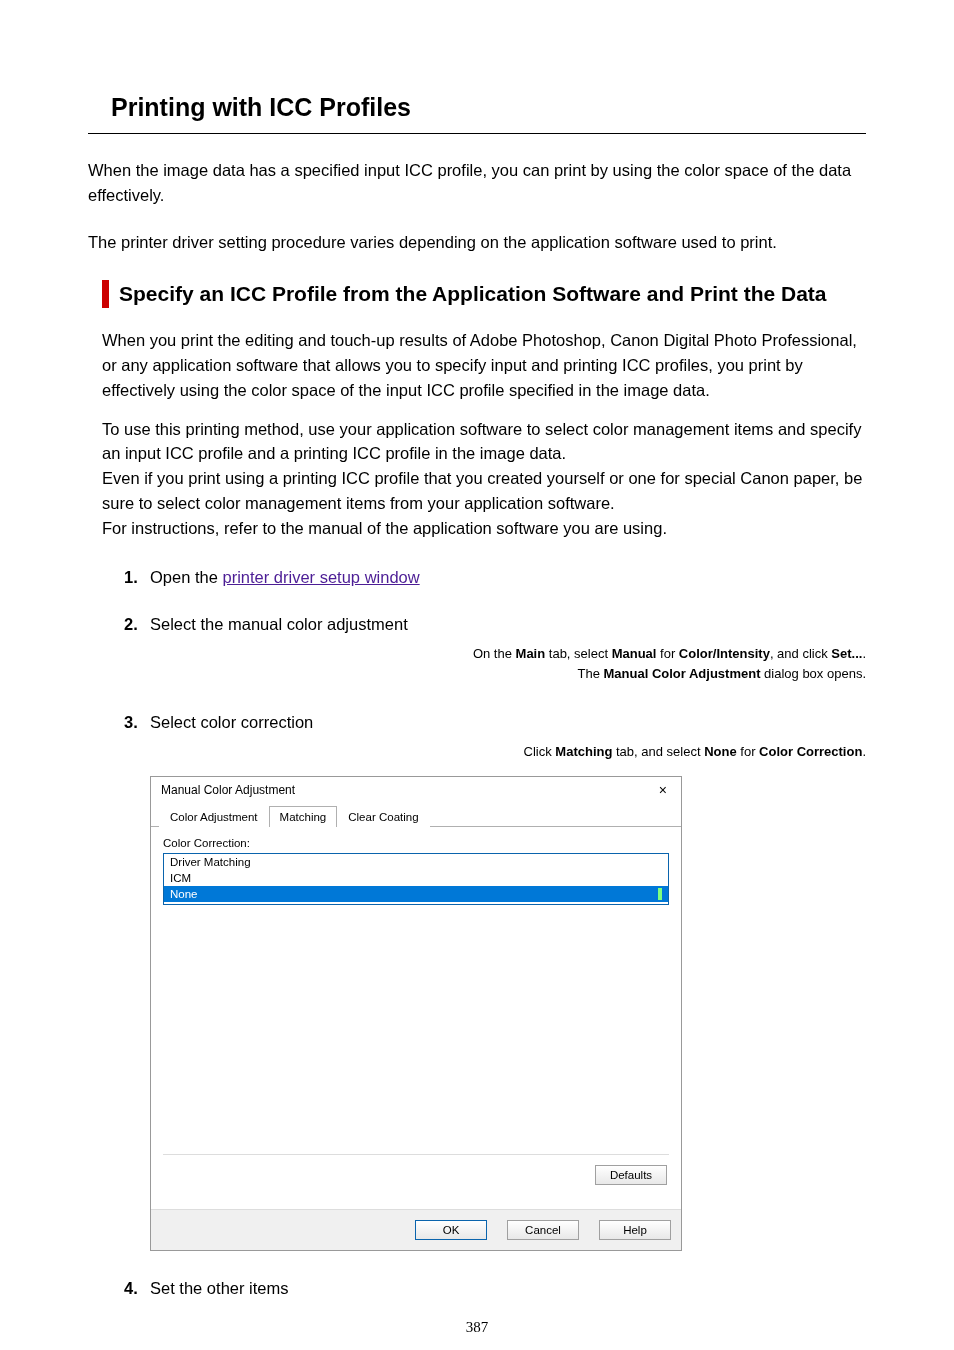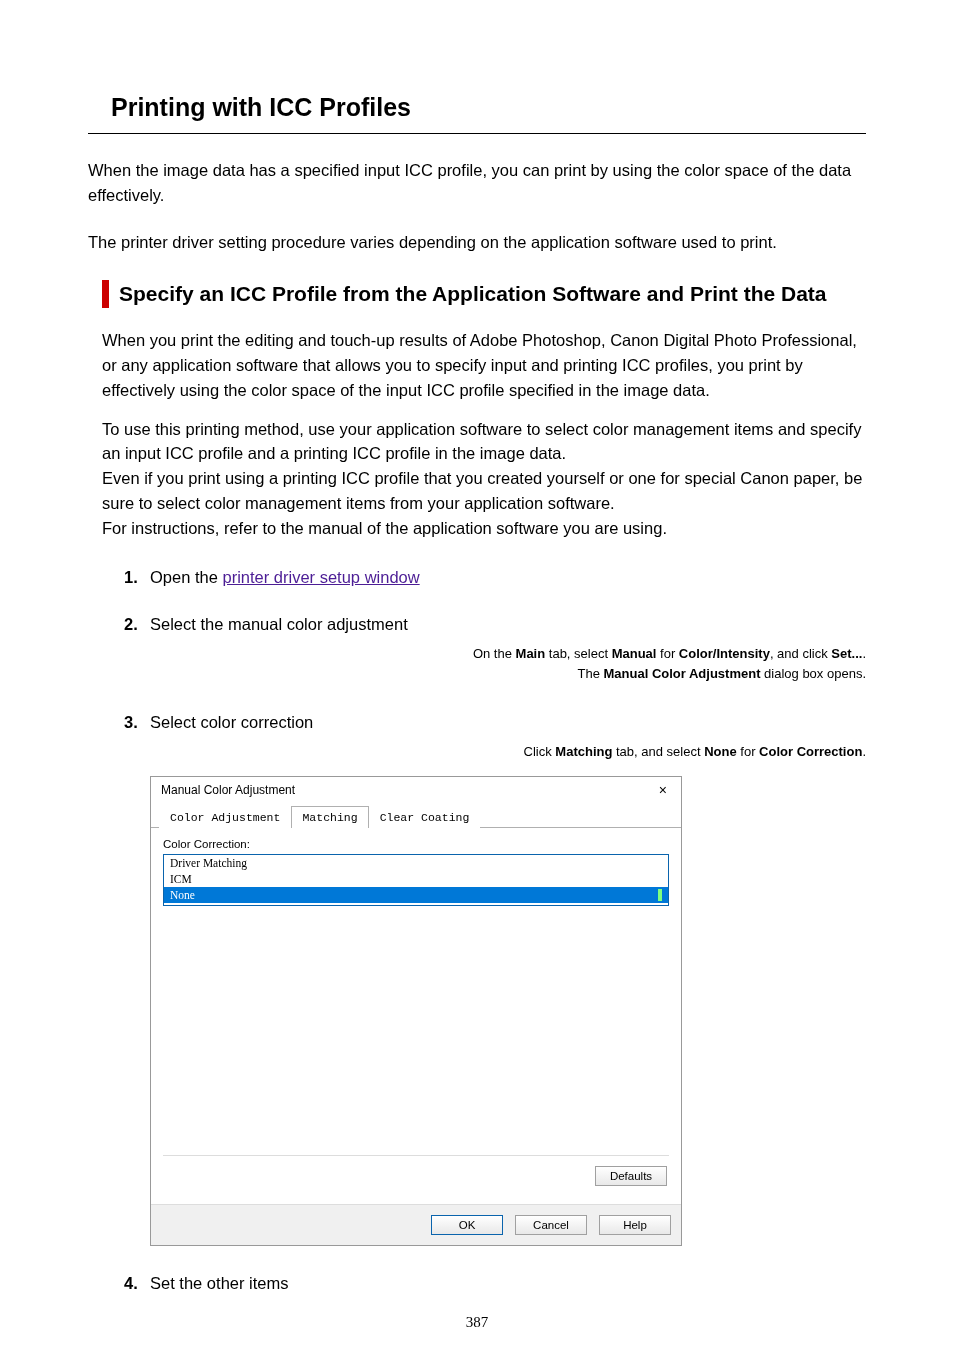--- a/index.html
+++ b/index.html
@@ -126,40 +126,38 @@
   }
   .dlg-tab {
     padding: 4px 10px;
     font-size: 11.5px;
     border: 1px solid transparent;
     border-bottom: none;
     margin-right: 0;
     position: relative;
     top: 1px;
     background: #ffffff;
-    font-family: Liberation Mono, monospace;
   }
   .dlg-tab.active {
     border-color: #b0b0b0;
     background: #ffffff;
   }
   .dlg-body {
-    padding: 10px 12px 10px 12px;
+    padding: 10px 12px 16px 12px;
   }
   .dlg-label { font-size: 11.5px; margin-bottom: 4px; }
   .dlg-listbox {
     border: 1px solid #0a64ad;
     height: 50px;
     overflow: hidden;
     font-size: 11.5px;
     padding: 0;
   }
   .dlg-listbox .opt {
     padding: 2px 6px;
-    font-family: Liberation Serif, serif;
   }
   .dlg-listbox .opt.selected {
     display: flex;
     justify-content: space-between;
     background: #0078d7;
     color: #ffffff;
   }
   .sel-marker {
     width: 4px;
     background: #7fff7f;
@@ -173,21 +171,21 @@
     margin: 4px 0 10px 0;
   }
   .dlg-defaults-row {
     display: flex;
     justify-content: flex-end;
     padding: 0 2px 8px 0;
   }
   .dlg-bottom {
     display: flex;
     justify-content: flex-end;
-    gap: 12px;
+    gap: 20px;
     padding: 10px 10px 10px 10px;
     background: #f0f0f0;
     border-top: 1px solid #dddddd;
   }
   .dlg-btn {
     min-width: 72px;
     height: 20px;
     border: 1px solid #a0a0a0;
     background: linear-gradient(#ffffff,#e8e8e8);
     font-size: 11.5px;

